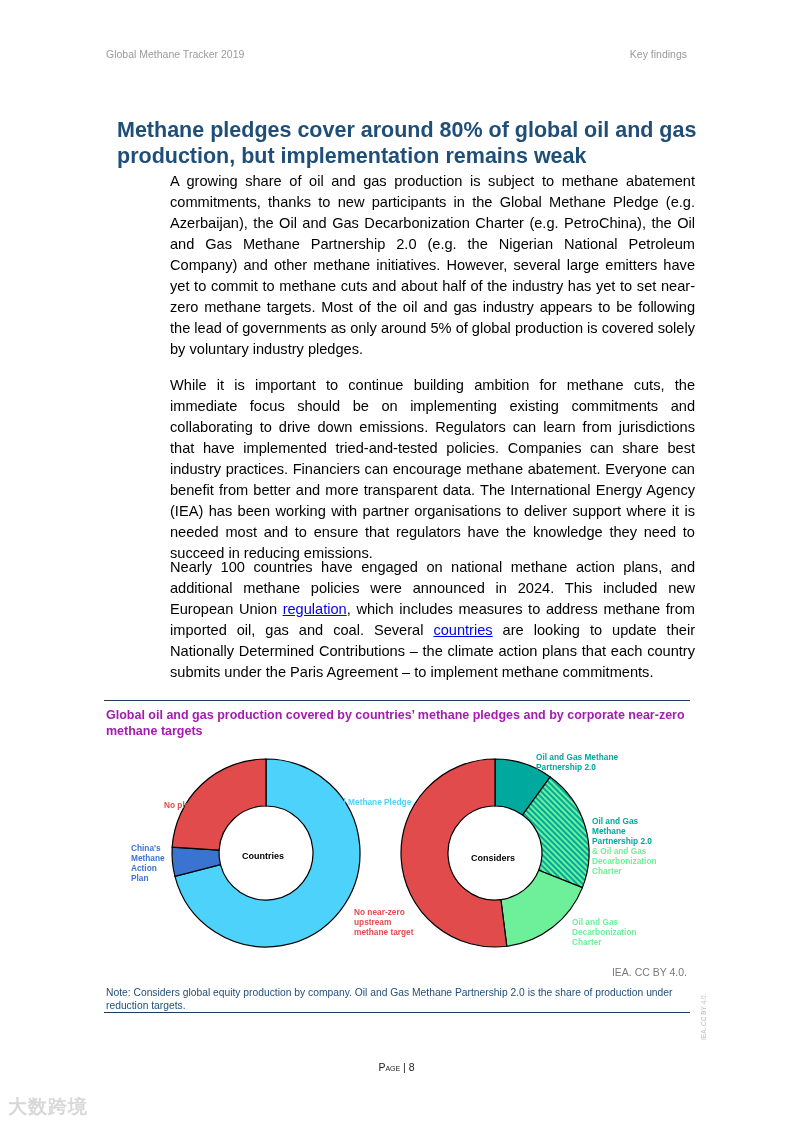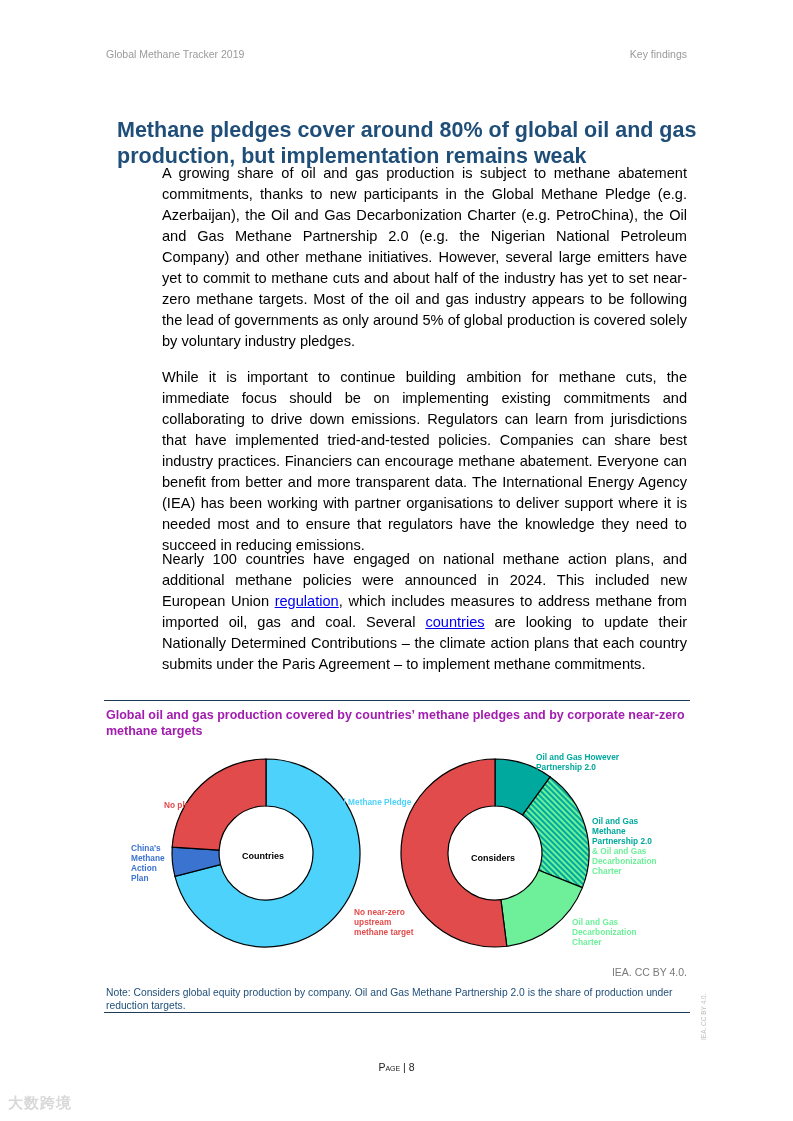--- a/index.html
+++ b/index.html
@@ -1,38 +1,38 @@
 <!DOCTYPE html>
 <html><head>
 <meta charset="utf-8">
 <style>
   html, body { margin:0; padding:0; background:#fff; }
   body { width:793px; height:1121px; position:relative; overflow:hidden; font-family:"Liberation Sans", sans-serif; color:#000; }
   .hdr { position:absolute; top:48px; font-size:10.5px; color:#9a9a9a; }
   .hdr-left { left:106px; }
   .hdr-right { right:106px; }
   .title { position:absolute; left:106px; top:106px; width:600px; font-size:21.5px; line-height:26px; font-weight:bold; color:#1f4e79; margin:11px; }
-  .body-text { position:absolute; left:162px; width:525px; font-size:14.6px; line-height:21px; text-align:justify; margin:0; }
+  .body-text { position:absolute; left:162px; width:525px; font-size:14.6px; line-height:21px; text-align:justify; margin:8px; }
   .p1 { top:163px; }
   .p2 { top:367px; }
   .p3 { top:549px; }
   a.lnk { color:#0000ee; text-decoration:underline; }
   .fig-rule { position:absolute; left:104px; width:586px; height:0; border-top:1.5px solid #1f3b57; }
   .fig-top { top:700px; }
   .fig-bottom { top:1012px; }
   .fig-title { position:absolute; left:106px; top:707px; width:590px; font-size:12.5px; line-height:16px; font-weight:bold; color:#a21caf; }
   .chart-svg { position:absolute; left:0; top:0; width:793px; height:1121px; pointer-events:none; }
   .chart-svg path { pointer-events:auto; }
   .lbl { position:absolute; font-size:8.3px; line-height:10px; font-weight:bold; }
   .center-lbl { position:absolute; font-size:9px; font-weight:bold; color:#000; text-align:center; width:80px; }
   .credit { position:absolute; right:106px; top:966px; font-size:10.5px; color:#7a7a7a; }
   .note { position:absolute; left:106px; top:987px; width:590px; font-size:10.3px; line-height:12.5px; color:#1f4e79; }
   .page-num { position:absolute; left:0; width:793px; text-align:center; top:1061px; font-size:10.5px; color:#222; }
   .side-credit { position:absolute; left:700px; top:1040px; font-size:6.5px; color:#bfbfbf; transform:rotate(-90deg); transform-origin:left top; white-space:nowrap; }
-  .watermark { position:absolute; left:8px; top:1094px; font-size:15px; color:#d8d8d8; font-weight:bold; letter-spacing:1px; }
+  .watermark { position:absolute; left:8px; top:1094px; font-size:19px; color:#d8d8d8; font-weight:bold; letter-spacing:1px; }
 </style>
 </head>
 <body>
 
 <div class="hdr hdr-left">Global Methane Tracker 2019</div>
 <div class="hdr hdr-right">Key findings</div>
 
 <h1 class="title">Methane pledges cover around 80% of global oil and gas production, but implementation remains weak</h1>
 
 <p class="body-text p1">A growing share of oil and gas production is subject to methane abatement commitments, thanks to new participants in the Global Methane Pledge (e.g. Azerbaijan), the Oil and Gas Decarbonization Charter (e.g. PetroChina), the Oil and Gas Methane Partnership 2.0 (e.g. the Nigerian National Petroleum Company) and other methane initiatives. However, several large emitters have yet to commit to methane cuts and about half of the industry has yet to set near-zero methane targets. Most of the oil and gas industry appears to be following the lead of governments as only around 5% of global production is covered solely by voluntary industry pledges.</p>
@@ -67,21 +67,21 @@
 
 <div class="lbl" style="left:164px; top:765px; color:#e24b4b;margin-top:35px;">No pledge</div>
 <div class="lbl" style="left:320px; top:797px; color:#4dd2fb;">Global Methane Pledge</div>
 <div class="lbl" style="left:131px; top:843px; color:#3b73d1;">
   <div>China's</div>
   <div>Methane</div>
   <div>Action</div>
   <div>Plan</div>
 </div>
 <div class="lbl" style="left:536px; top:752px; color:#00a99d;">
-  <div>Oil and Gas However</div>
+  <div>Oil and Gas Methane</div>
   <div>Partnership 2.0</div>
 </div>
 <div class="lbl" style="left:592px; top:816px;">
   <div style="color:#00a99d;">Oil and Gas</div>
   <div style="color:#00a99d;">Methane</div>
   <div style="color:#00a99d;">Partnership 2.0</div>
   <div style="color:#6ef09a;">&amp; Oil and Gas</div>
   <div style="color:#6ef09a;">Decarbonization</div>
   <div style="color:#6ef09a;">Charter</div>
 </div>

